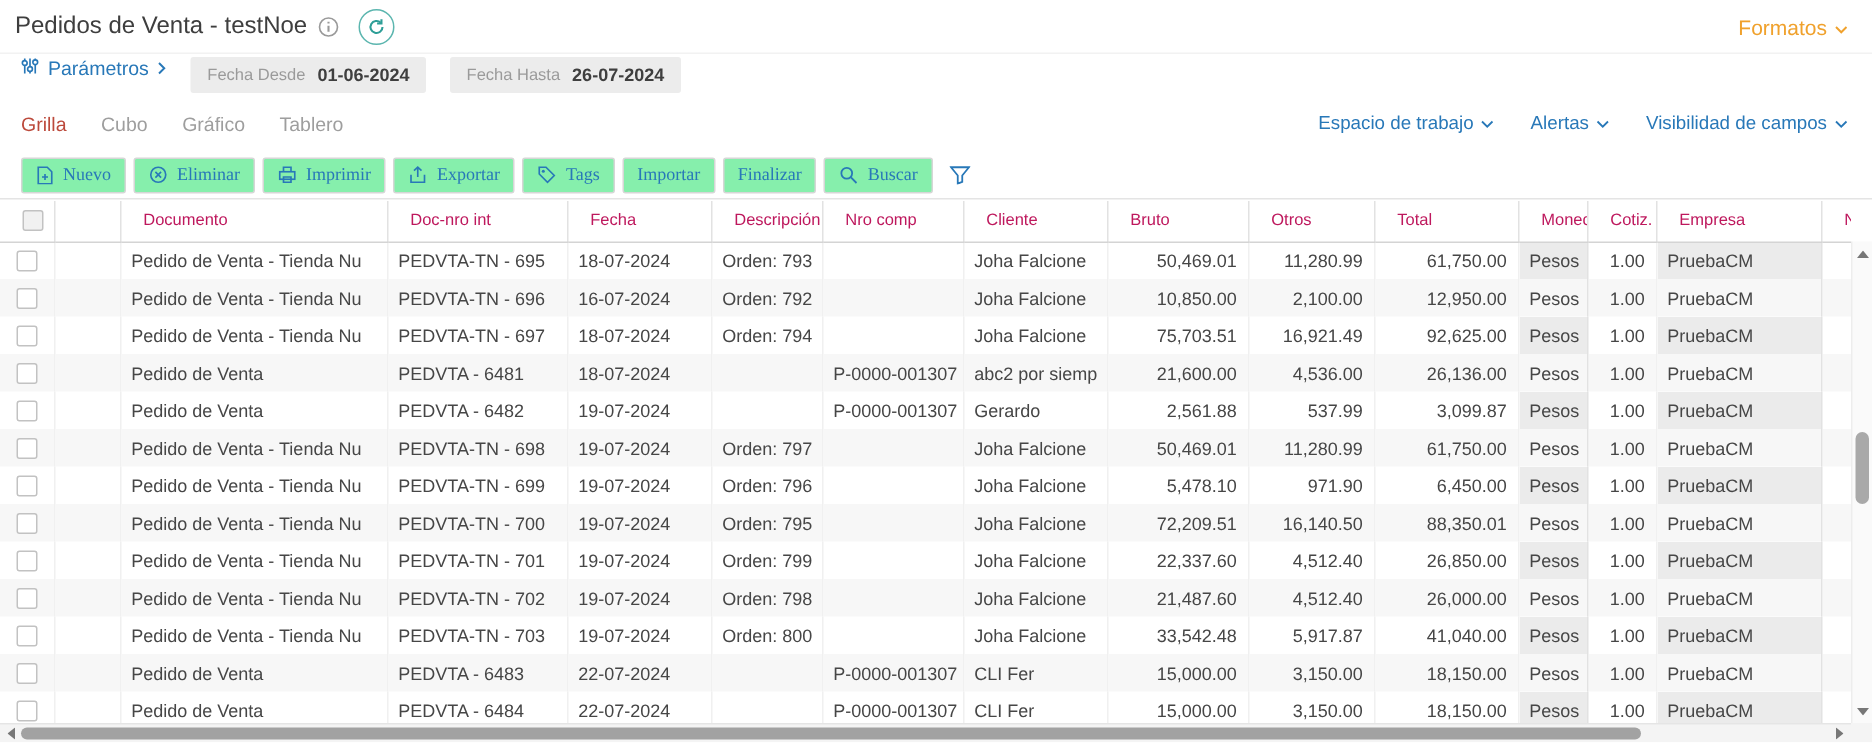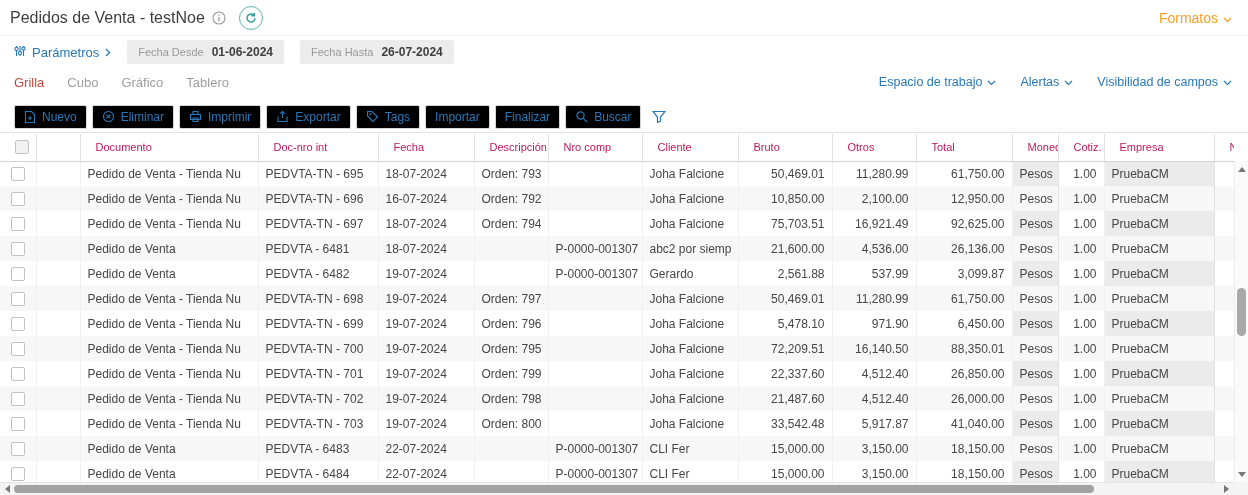--- a/index.html
+++ b/index.html
@@ -8,36 +8,36 @@
   #app { position:relative; width:1248px; height:495px; overflow:hidden; background:#fff; font-size:12px; color:#464646; }
 
   
   .titlebar { position:absolute; left:0; top:0; width:100%; height:36px; display:flex; align-items:center; padding:0 16px 0 10px; border-bottom:1px solid #f2f2f2; }
   .title { font-size:16px; color:#3e3e3e; }
   .info { margin-left:7px; display:inline-flex; align-items:center; cursor:pointer; }
   .refresh-btn { width:24px; height:24px; border:1px solid #5cb6af; border-radius:50%; background:#fff; margin-left:13px; display:inline-flex; align-items:center; justify-content:center; cursor:pointer; }
   .formatos { margin-left:auto; color:#f0a12c; font-size:14px; display:inline-flex; align-items:center; gap:5px; cursor:pointer; }
 
   
-  .params { position:absolute; left:0; top:38px; width:100%; height:28px; display:flex; align-items:center; padding:0 14px; }
+  .params { position:absolute; left:0; top:38px; width:100%; height:28px; display:flex; align-items:flex-start; padding:0 14px; }
   .params-link { color:#2878b8; font-size:13px; display:inline-flex; align-items:center; gap:6px; cursor:pointer; margin-right:16px; }
   .param-field { background:#ececec; border-radius:2px; height:24px; display:inline-flex; align-items:center; gap:8px; padding:0 11px; margin-right:16px; cursor:pointer; }
   .param-label { color:#9a9a9a; font-size:11px; }
   .param-value { color:#3f3f3f; font-weight:bold; font-size:12px; }
 
   
   .tabsrow { position:absolute; left:0; top:69px; width:100%; height:26px; display:flex; align-items:center; padding:0 16px 0 14px; }
   .tab { font-size:13px; color:#9e9e9e; margin-right:23px; cursor:pointer; }
   .tab.active { color:#bc4a3c; }
   .view-links { margin-left:auto; display:flex; gap:24px; }
   .view-link { color:#2878b8; font-size:12.5px; display:inline-flex; align-items:flex-start; gap:5px; cursor:pointer; white-space:nowrap; }
 
   
   .toolbar { position:absolute; left:0; top:101px; width:100%; height:32px; display:flex; align-items:center; padding:0 14px; gap:5px; border-bottom:1px solid #e4e4e4; }
-  .tb-btn { height:24px; border:1px solid #d6d6d6; border-radius:2px; background:#000000; color:#2878b8; font-size:12px; display:inline-flex; align-items:center; gap:6px; padding:0 9px; cursor:pointer; font-family:Liberation Sans, sans-serif; white-space:nowrap; }
+  .tb-btn { height:24px; border:1px solid #d6d6d6; border-radius:2px; background:#86efac; color:#2878b8; font-size:12px; display:inline-flex; align-items:center; gap:6px; padding:0 9px; cursor:pointer; font-family:Liberation Serif, serif; white-space:nowrap; }
   .tb-icon-btn { border:none; background:none; padding:0 6px; height:24px; display:inline-flex; align-items:center; cursor:pointer; }
   .tb-ic { display:inline-flex; align-items:center; }
 
   
   .table-wrap { position:absolute; left:0; top:134px; width:1234px; height:348px; overflow:hidden; }
   table.grid { border-collapse:collapse; table-layout:fixed; width:1234px; }
   .grid th { height:27px; font-weight:normal; color:#be185d; text-align:left; padding:0 15px; border-right:1px solid #e2e2e2; border-bottom:1px solid #d4d4d4; background:#fff; white-space:nowrap; overflow:hidden; font-size:11px; cursor:pointer; }
   .grid td { height:25px; padding:0 7px; white-space:nowrap; overflow:hidden; border-right:1px solid #f0f0f0; font-size:12px; color:#464646; background:#fff; }
   .grid tr.alt td { background:#f7f7f7; }
   .grid td.num { text-align:right; }

